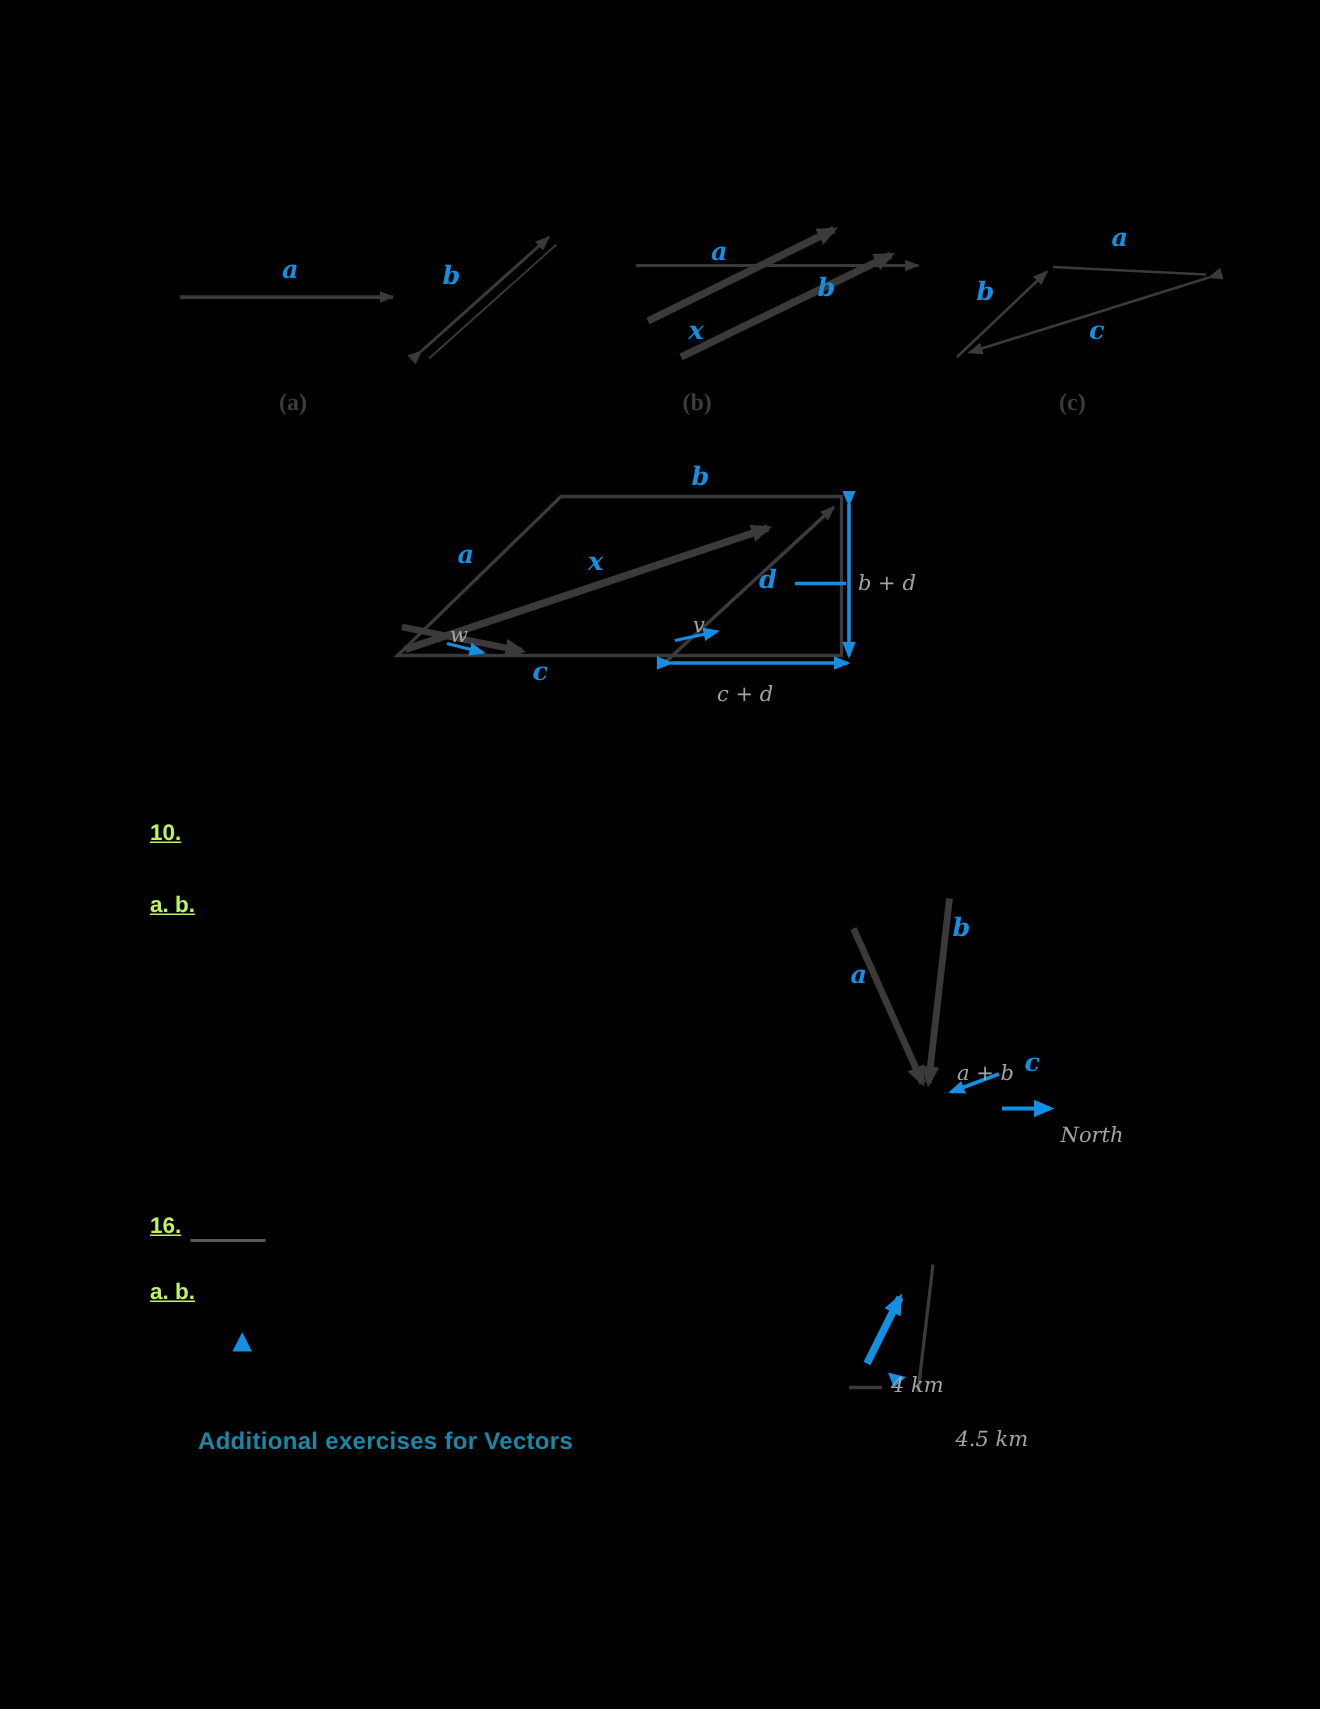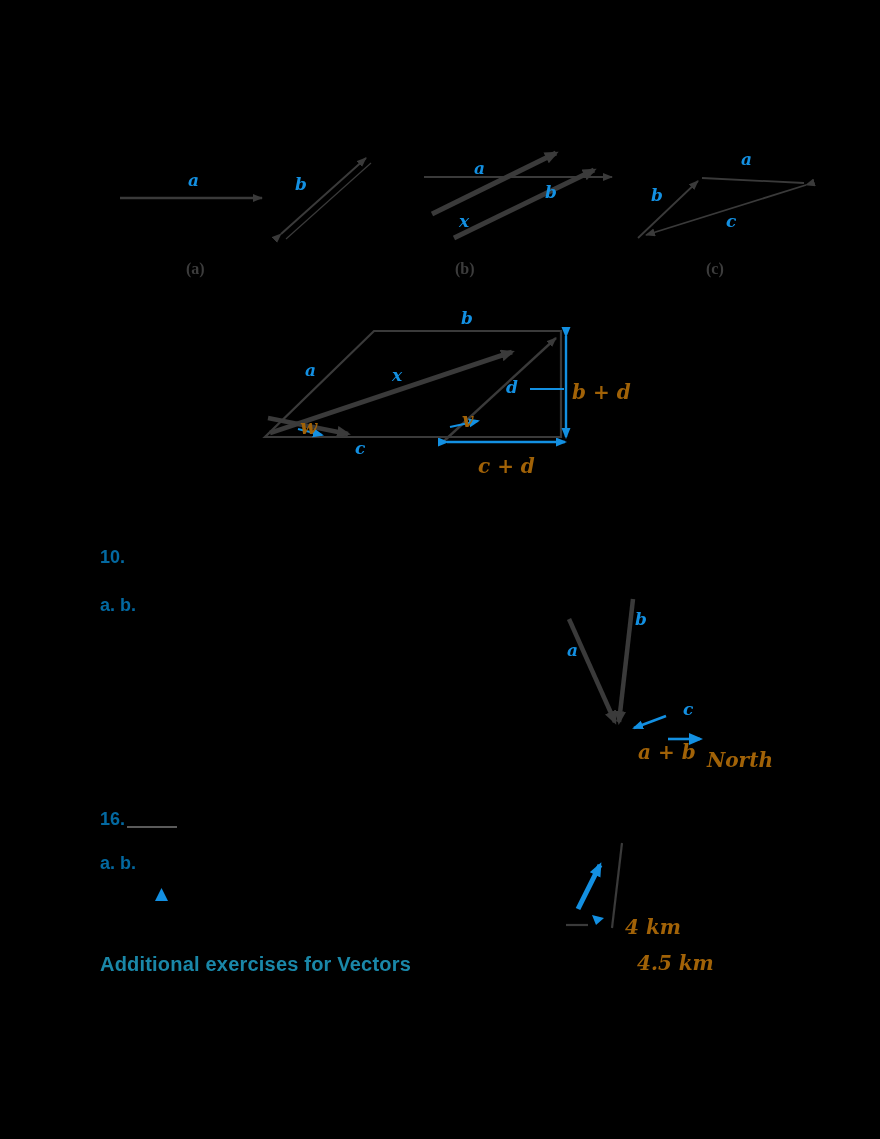--- a/index.html
+++ b/index.html
@@ -1,24 +1,24 @@
 <!DOCTYPE html>
 <html><head>
 <meta charset="utf-8">
 <style>
   html,body{margin:0;padding:0;background:#000;}
   #page{position:relative;width:880px;height:1139px;background:#000;overflow:hidden;
         font-family:"Liberation Serif", serif;}
   svg.art{position:absolute;left:0;top:0;}
   .lbl{position:absolute;white-space:nowrap;line-height:1;}
   .bl{color:#1390e2;font-family:"DejaVu Serif",serif;font-style:italic;font-weight:bold;font-size:17px;}
-  .cy{color:#a16207;font-family:"DejaVu Serif",serif;font-style:italic;font-weight:bold;font-size:20px;}
+  .cy{color:#a3a3a3;font-family:"DejaVu Serif",serif;font-style:italic;font-weight:normal;font-size:14px;}
   .cap{color:#3c3c3c;font-family:"Liberation Serif",serif;font-weight:bold;font-size:16px;}
-  .tl{color:#0369a1;font-family:"Liberation Sans",sans-serif;font-weight:bold;font-size:18px;}
-  .heading{color:#1a87a8;font-family:"Liberation Sans",sans-serif;font-weight:bold;font-size:20px;letter-spacing:.2px;}
+  .tl{color:#bef264;font-family:"Liberation Sans",sans-serif;font-weight:bold;font-size:15px;text-decoration:underline;}
+  .heading{color:#1a87a8;font-family:"Liberation Sans",sans-serif;font-weight:bold;font-size:16px;letter-spacing:.2px;margin-left:32px;}
 </style>
 </head>
 <body>
 
 <div id="page">
 
   <svg class="art" width="880" height="1139" viewBox="0 0 880 1139">
     <defs>
       <marker id="ai" markerWidth="14" markerHeight="12" refX="9" refY="4" orient="auto" markerUnits="userSpaceOnUse">
         <path d="M0,0 L10,4 L0,8 Z" fill="#3a3a3a"></path>
@@ -105,23 +105,23 @@
   <div class="lbl cy" style="left:572px;top:382px;">b + d</div>
   <div class="lbl cy" style="left:478px;top:456px;">c + d</div>
   <div class="lbl cy" style="left:300px;top:417px;">w</div>
   <div class="lbl cy" style="left:462px;top:410px;">v</div>
 
   <div class="lbl tl" style="left:100px;top:548px;">10.</div>
   <div class="lbl tl" style="left:100px;top:596px;">a. b.</div>
   <div class="lbl bl" style="left:635px;top:611px;">b</div>
   <div class="lbl bl" style="left:567px;top:642px;">a</div>
   <div class="lbl bl" style="left:683px;top:701px;">c</div>
-  <div class="lbl cy" style="left:638px;top:709px;margin-top:33px;">a + b</div>
+  <div class="lbl cy" style="left:638px;top:709px;">a + b</div>
   <div class="lbl cy" style="left:707px;top:750px;">North</div>
 
   <div class="lbl tl" style="left:100px;top:810px;">16.</div>
   <div class="lbl tl" style="left:100px;top:854px;">a. b.</div>
-  <div class="lbl cy" style="left:594px;top:917px;margin-left:31px;">4 km</div>
+  <div class="lbl cy" style="left:594px;top:917px;">4 km</div>
   <div class="lbl cy" style="left:637px;top:917px;margin-top:36px;">4.5 km</div>
 
   <div class="lbl heading" style="left:100px;top:954px;">Additional exercises for Vectors</div>
 
 </div>
 
 </body></html>

